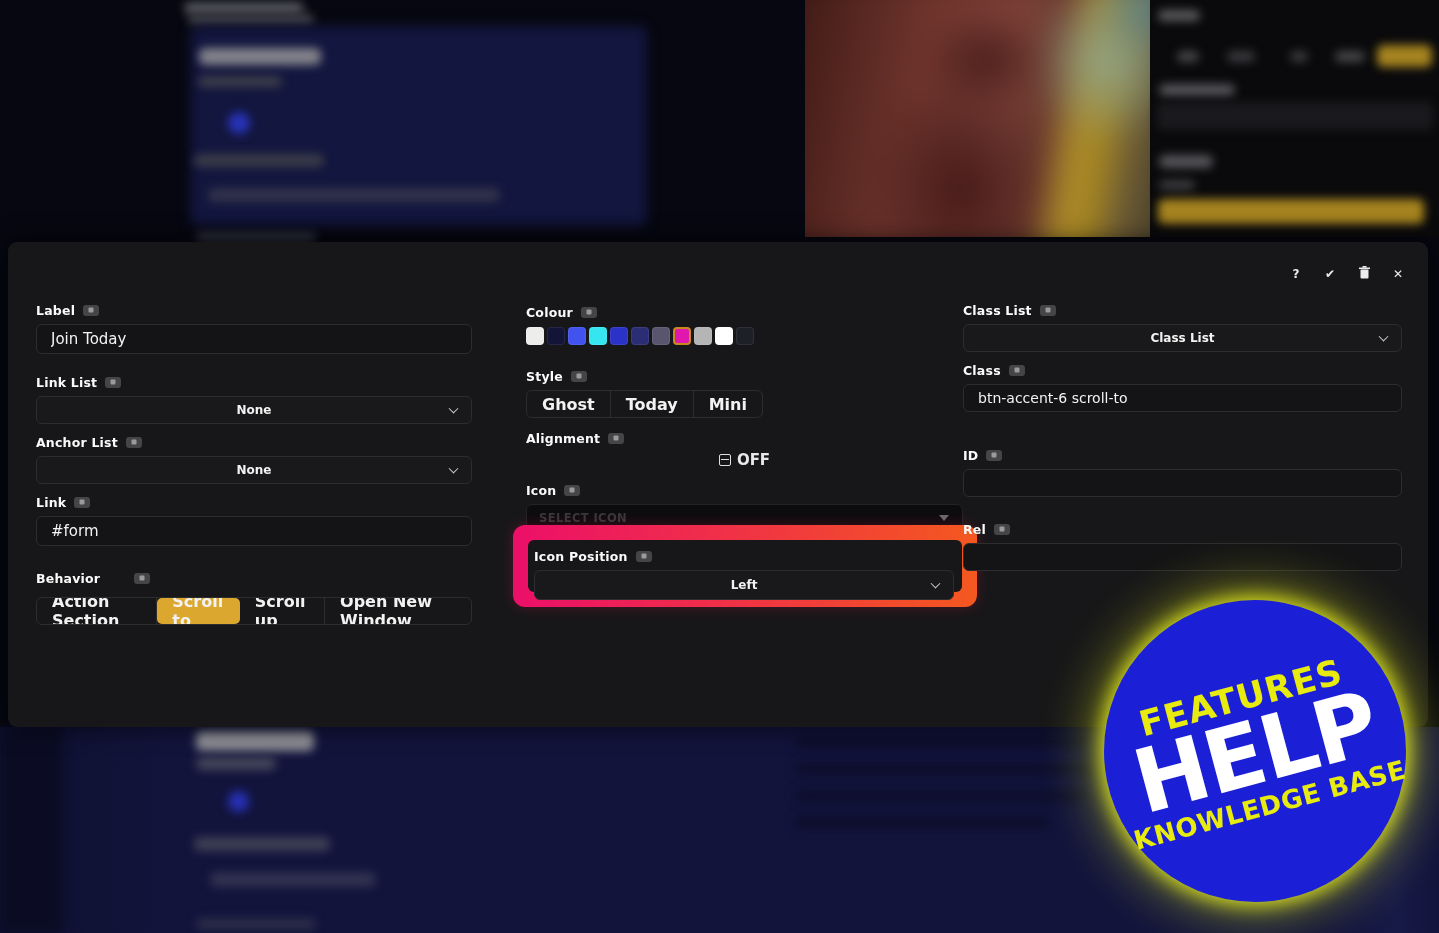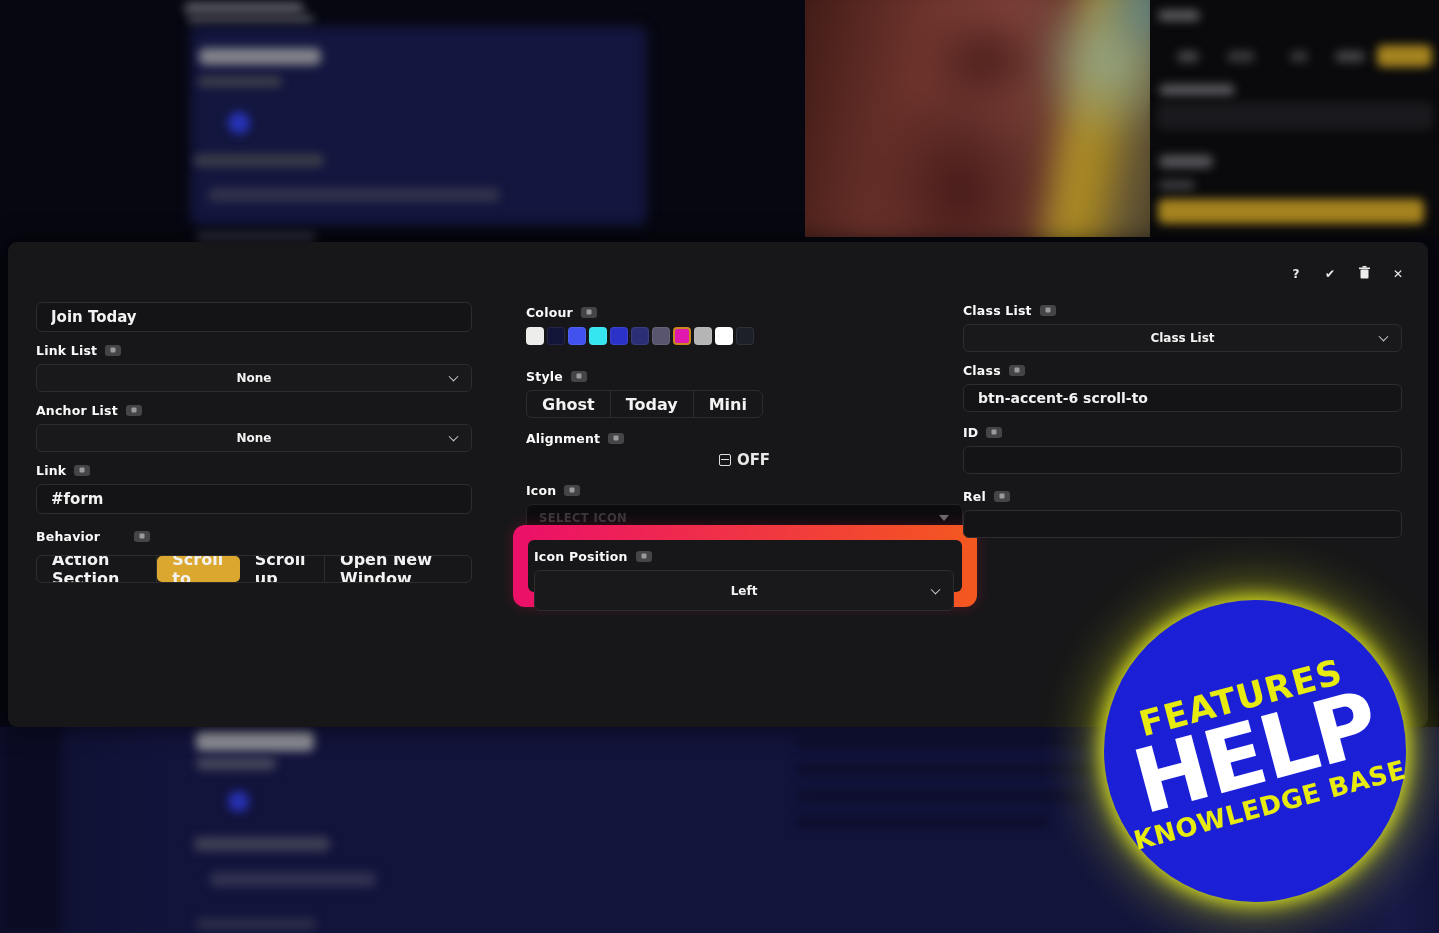--- a/index.html
+++ b/index.html
@@ -30,22 +30,22 @@
   #col1 { left:28px;  width:436px; padding-top:60px; }
   #col2 { left:518px; width:437px; padding-top:62px; }
   #col3 { left:955px; width:439px; padding-top:60px; }
 
   .f-label { display:flex; align-items:center; gap:8px; height:16px; margin-bottom:6px;
              font-size:12.5px; font-weight:bold; letter-spacing:.2px; color:#fafafa; }
   .hint-icon { width:16px; height:11px; background:#454548; border-radius:3px; position:relative; flex:none; }
   .hint-icon::after { content:''; position:absolute; left:50%; top:50%; width:5px; height:5px;
                       transform:translate(-50%,-50%); background:#9a9a9e; border-radius:1px; }
 
-  .t-input { width:100%; height:30px; margin-bottom:10px; background:#141416; border:1px solid #2d2d30;
-             border-radius:6px; color:#f2f2f2; font-family:inherit; font-weight:bold; font-size:15px;
+  .t-input { width:100%; height:30px; margin-bottom:20px; background:#141416; border:1px solid #2d2d30;
+             border-radius:6px; color:#f2f2f2; font-family:inherit; font-weight:normal; font-size:15px;
              padding:0 14px; outline:none; }
   .t-select { position:relative; width:100%; height:28px; margin-bottom:10px; background:#19191b;
               border:1px solid #2d2d30; border-radius:6px; display:flex; align-items:center;
               justify-content:center; font-size:12px; font-weight:bold; color:#f2f2f2; cursor:pointer; }
   .chev { position:absolute; right:14px; top:50%; width:7px; height:7px; border-right:1.6px solid #cfcfcf;
           border-bottom:1.6px solid #cfcfcf; transform:translateY(-70%) rotate(45deg); }
   .tri { position:absolute; right:13px; top:50%; transform:translateY(-50%); width:0; height:0;
          border-left:5px solid transparent; border-right:5px solid transparent; border-top:6px solid #6a6a6e; }
 
   .seg { display:inline-flex; border:1px solid #2d2d30; border-radius:6px; overflow:hidden; height:28px; }
@@ -139,20 +139,24 @@
       <svg width="11" height="13" viewBox="0 0 11 13">
         <rect x="1.5" y="3.5" width="8" height="9" rx="1" fill="#ececec"></rect>
         <rect x="0" y="1.5" width="11" height="1.6" fill="#ececec"></rect>
         <rect x="3.5" y="0" width="4" height="1.6" fill="#ececec"></rect>
       </svg>
     </div>
     <div class="tool">✕</div>
   </div>
 
   <div class="col" id="col1">
+    <div class="f-label">
+      <span>Label</span>
+      <span class="hint-icon"></span>
+    </div>
     <input class="t-input" value="Join Today" style="">
 
     <div class="f-label">
       <span>Link List</span>
       <span class="hint-icon"></span>
     </div>
     <div class="t-select">
       <span>None</span>
         <span class="chev"></span>
     </div>
@@ -231,21 +235,21 @@
         <span class="tri"></span>
     </div>
 
     
     <div id="highlight">
       <div id="highlight-inner">
         <div class="f-label">
           <span>Icon Position</span>
           <span class="hint-icon"></span>
         </div>
-        <div class="t-select" style="height:41px;">
+        <div class="t-select" style="height:30px;">
           <span>Left</span>
             <span class="chev"></span>
         </div>
       </div>
     </div>
   </div>
 
   <div class="col" id="col3">
     <div class="f-label">
       <span>Class List</span>
@@ -255,21 +259,21 @@
       <span>Class List</span>
         <span class="chev"></span>
     </div>
 
     <div class="f-label">
       <span>Class</span>
       <span class="hint-icon"></span>
     </div>
     <input class="t-input" style="height: 28px; font-size: 14px;" value="btn-accent-6 scroll-to">
 
-    <div class="f-label" style="margin-top:2px;">
+    <div class="f-label" style="margin-top:15px;">
       <span>ID</span>
       <span class="hint-icon"></span>
     </div>
     <input class="t-input" style="height: 28px;" value="">
 
     <div class="f-label" style="margin-top:4px;">
       <span>Rel</span>
       <span class="hint-icon"></span>
     </div>
     <input class="t-input" style="height: 28px;" value="">

